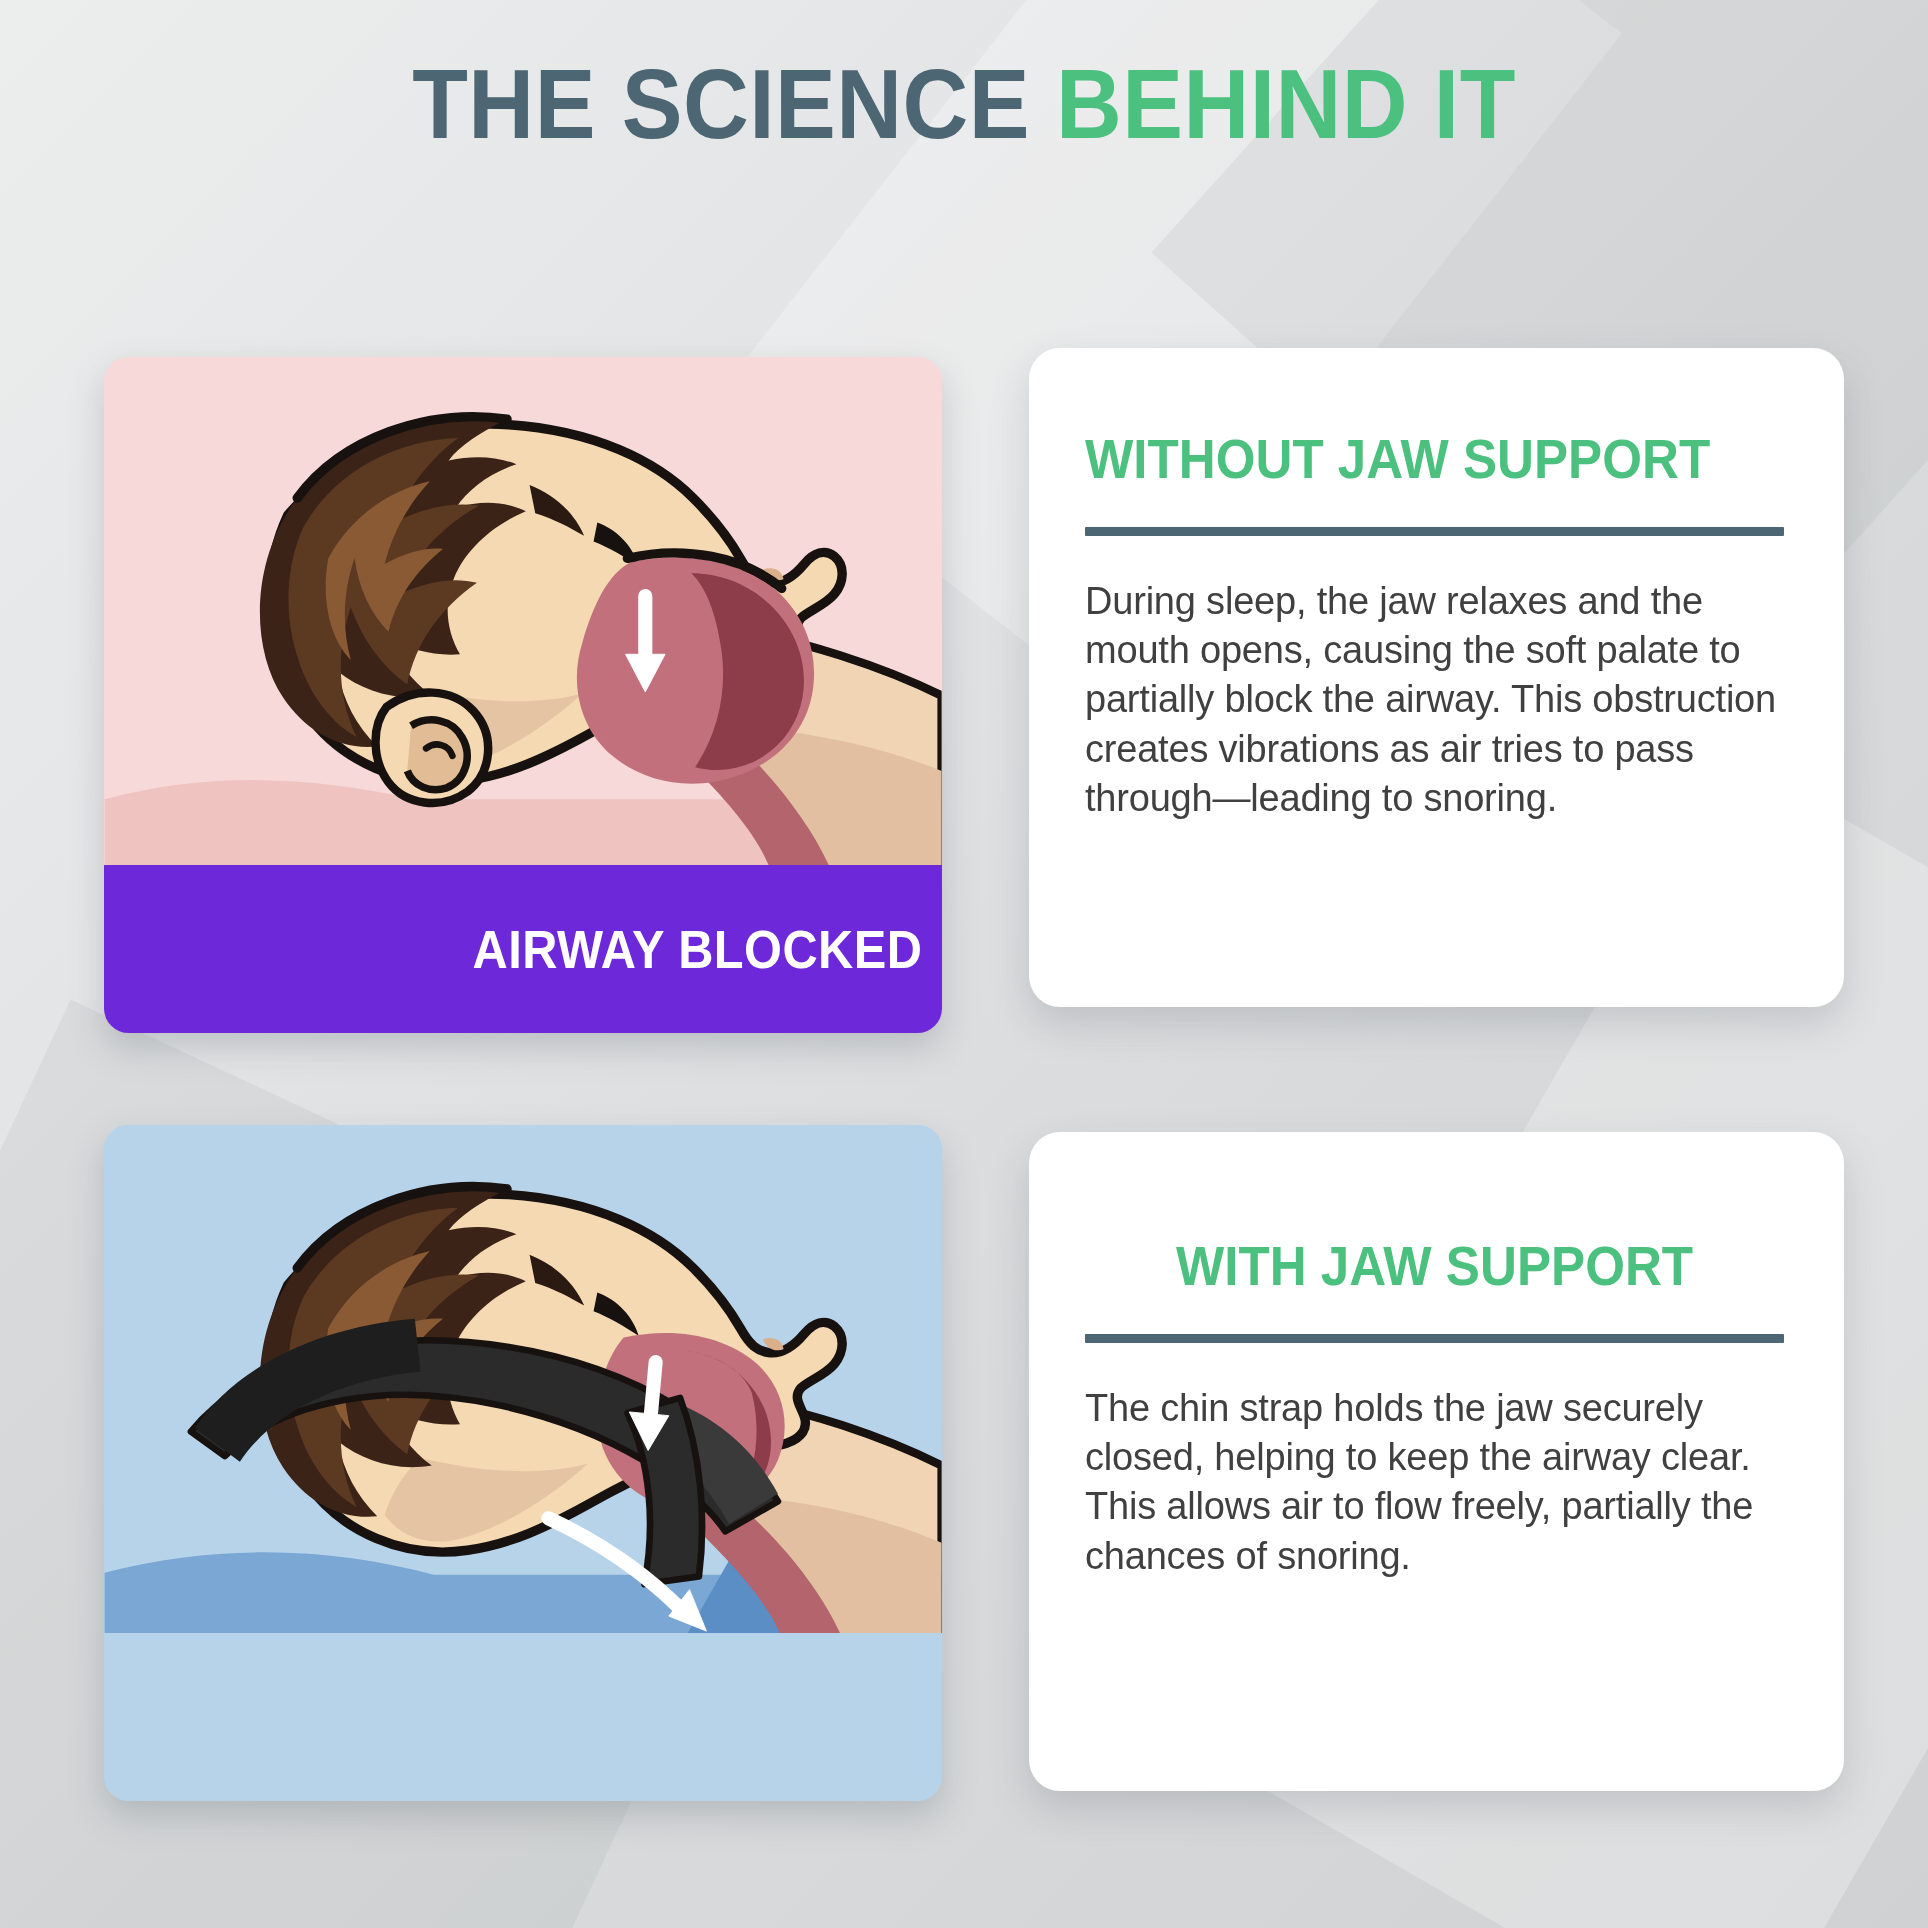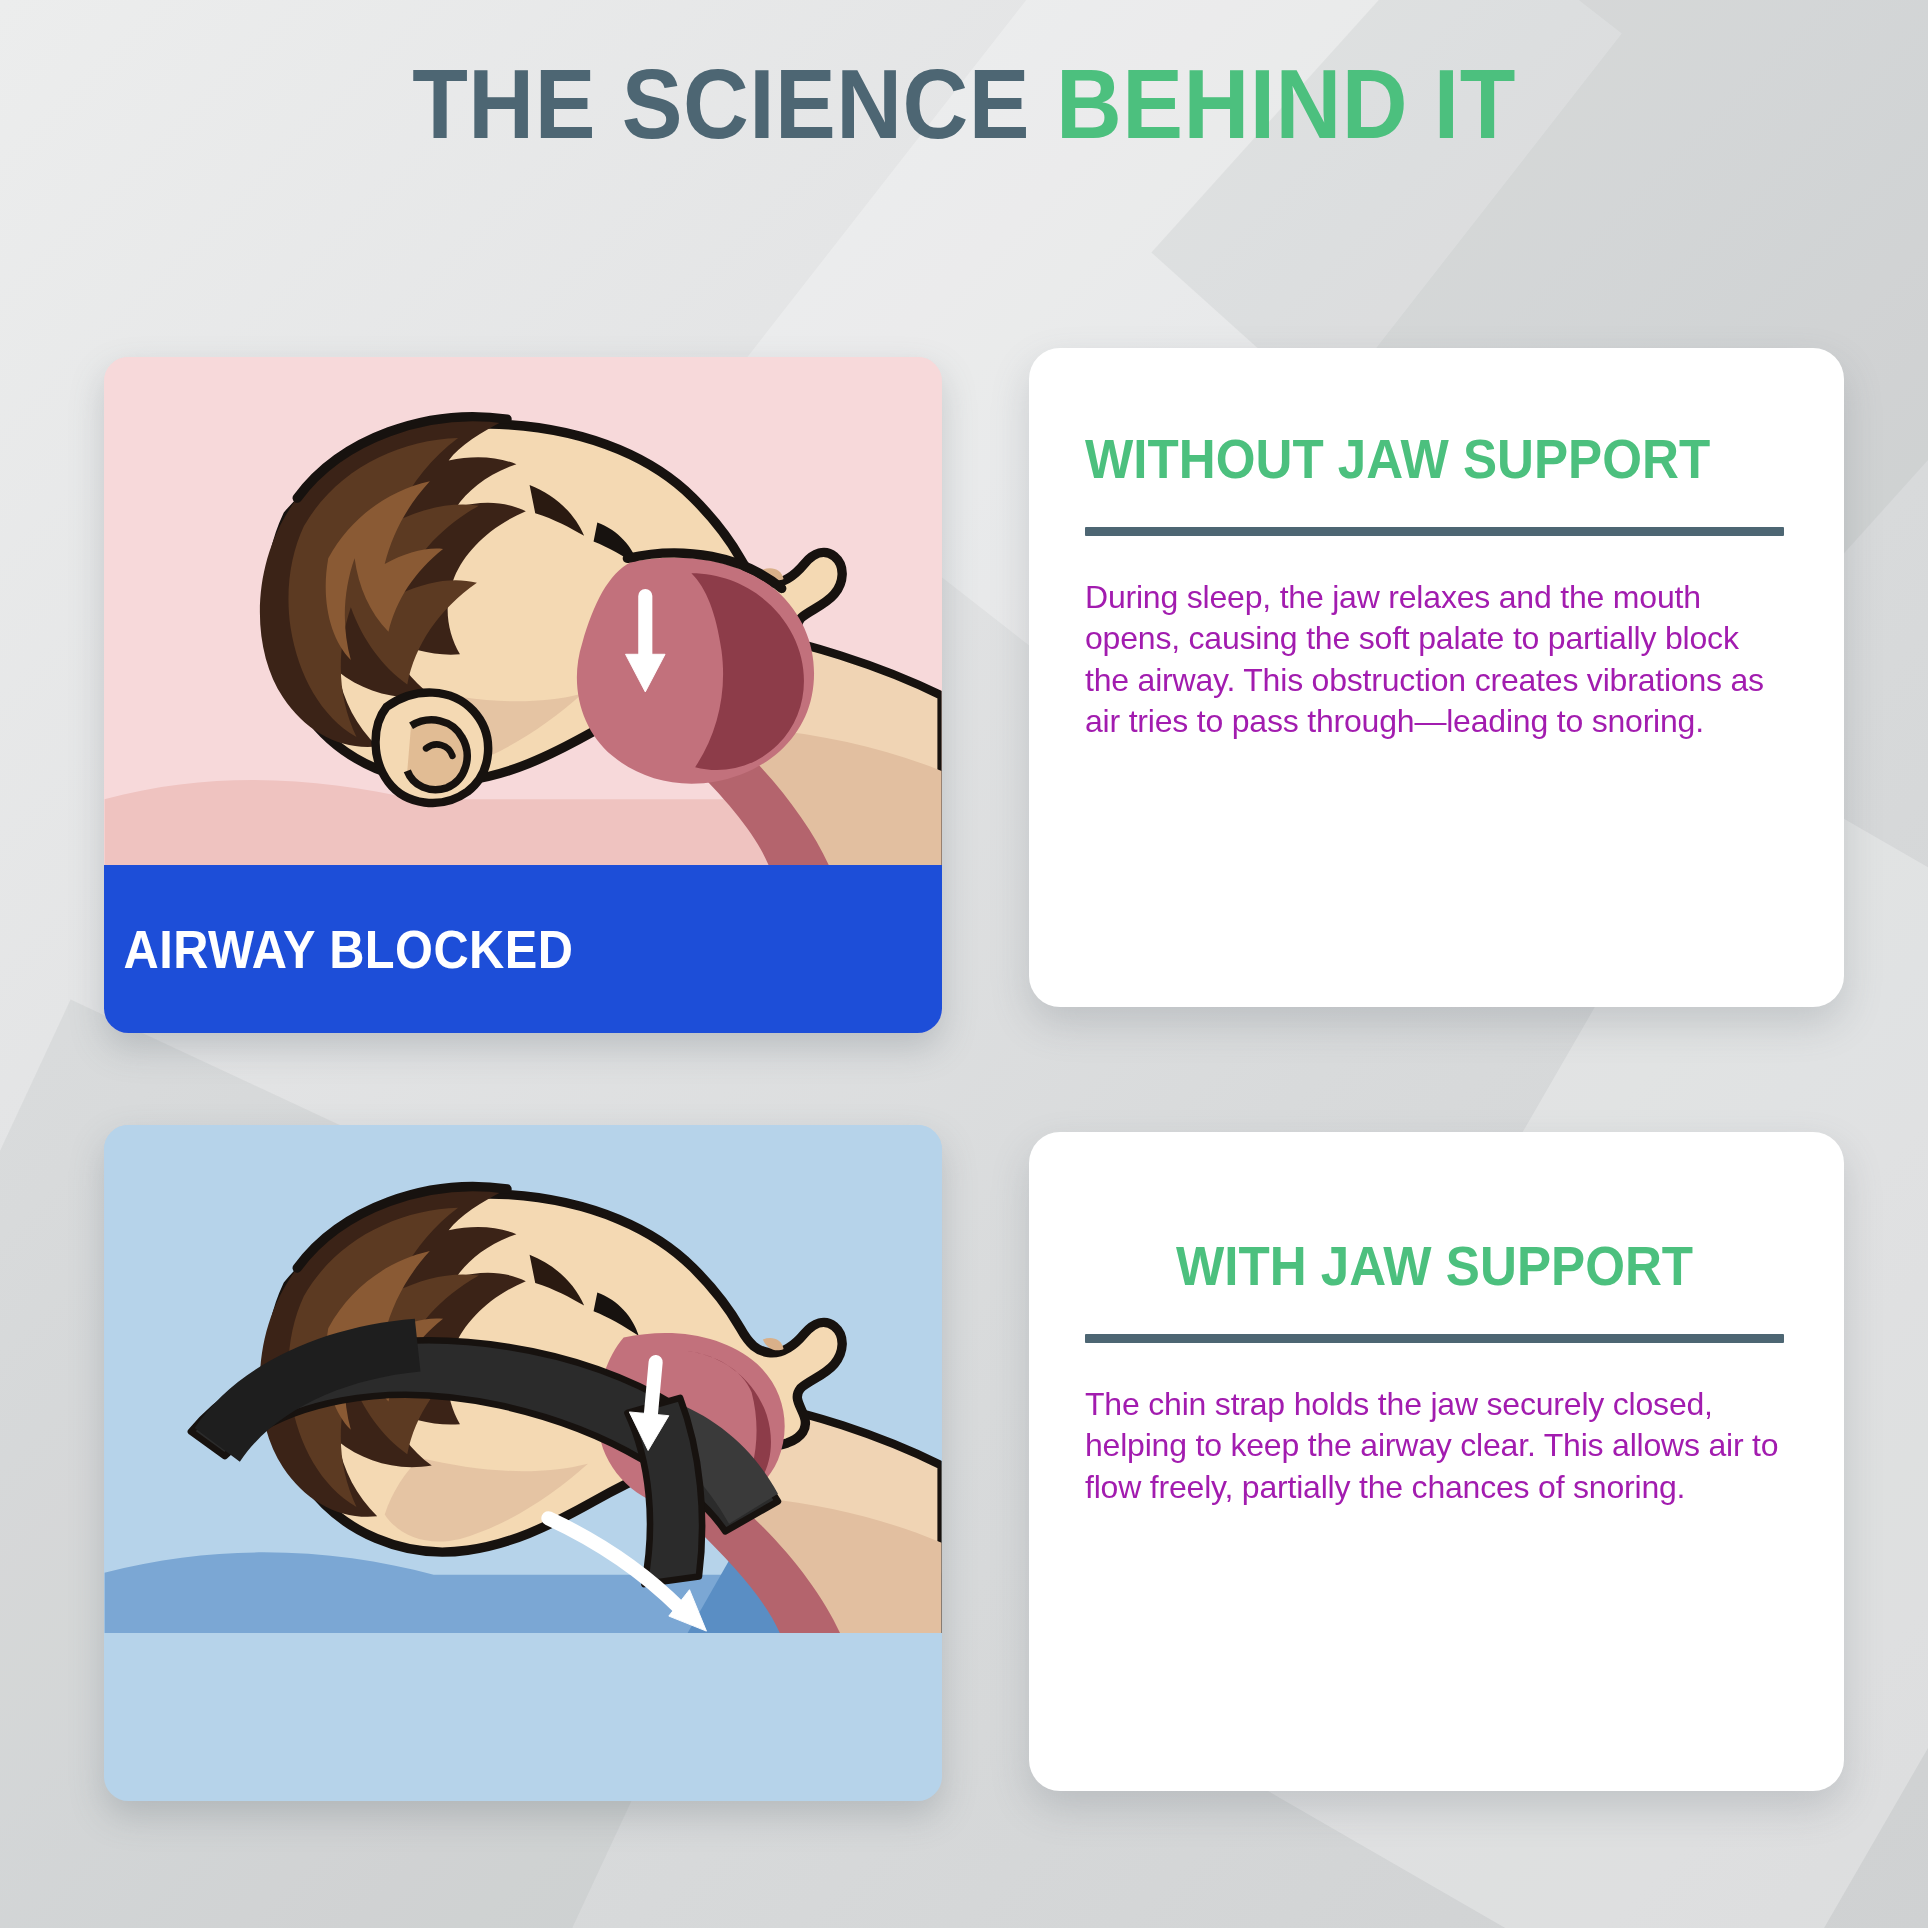--- a/index.html
+++ b/index.html
@@ -41,22 +41,22 @@
     position:absolute; left:104px; top:9.4px;
     width:838px; height:676px;
     border-radius:24.5px;
     overflow:hidden;
     box-shadow:0 15px 34px rgba(90,100,110,0.26);
     background:#f7d9da;
   }
   .illus-card .scene { position:absolute; left:0; top:0; width:838px; height:508px; overflow:hidden; }
   .illus-card .band {
     position:absolute; left:0; bottom:0; width:838px; height:168px;
-    background:#1d4ed8;
-    display:flex; align-items:center; justify-content:flex-start;
+    background:#6d28d9;
+    display:flex; align-items:center; justify-content:flex-end;
   }
   .illus-card .band span {
     color:#ffffff; font-weight:700; font-size:53px;
     letter-spacing:0.5px; transform:scaleX(0.92); white-space:nowrap;
   }
 
   
   .text-card {
     position:absolute; left:1029px; top:0;
     width:815px; height:659px;
@@ -67,21 +67,21 @@
   }
   .text-card.lower { padding-top:102px;margin-top:16px; }
   .card-head {
     color:#4cc07e; font-weight:700; font-size:55px;
     letter-spacing:0px; transform:scaleX(0.93); transform-origin:left center;
     white-space:nowrap;
   }
   .card-head.center { transform-origin:center center; text-align:center; }
   .divider { height:8.5px; background:#4d6673; margin:36px 0 41px 0; border-radius:0.9px; }
   .card-body {
-    color:#a21caf; font-size:32px; line-height:1.30;
+    color:#404040; font-size:38px; line-height:1.30;
     letter-spacing:-0.2px;
   }
 </style>
 </head>
 <body>
 
 <div id="bg">
   <div class="facet" style="left:923px;top:-207px;width:490px;height:847px;transform:rotate(38deg);"></div>
   <div class="facet dark" style="left:1299px;top:-132px;width:716px;height:716px;transform:rotate(42deg);"></div>
   <div class="facet" style="left:1412px;top:847px;width:659px;height:1130px;transform:rotate(30deg);"></div>

